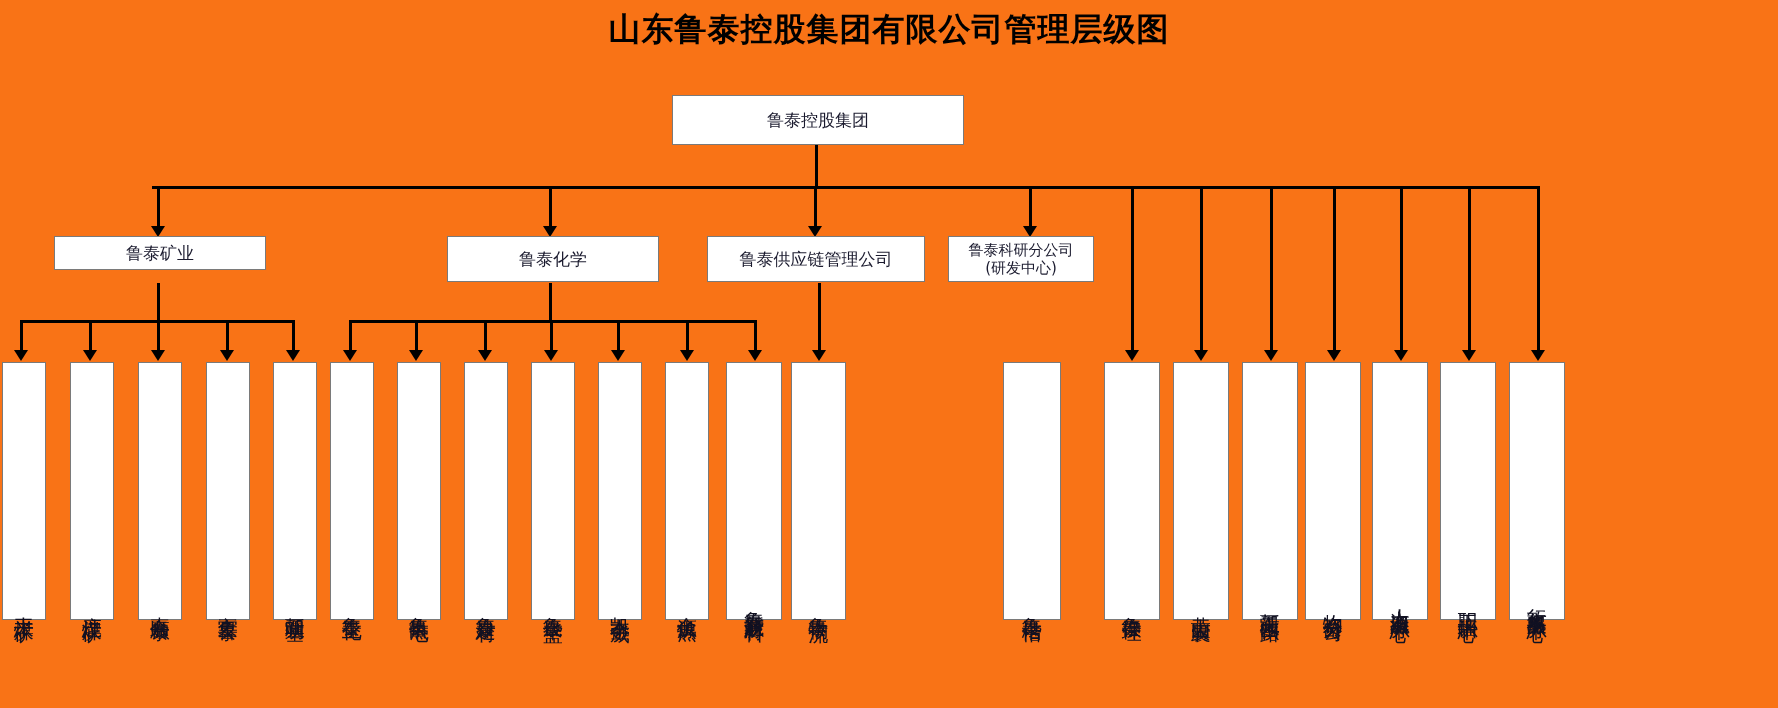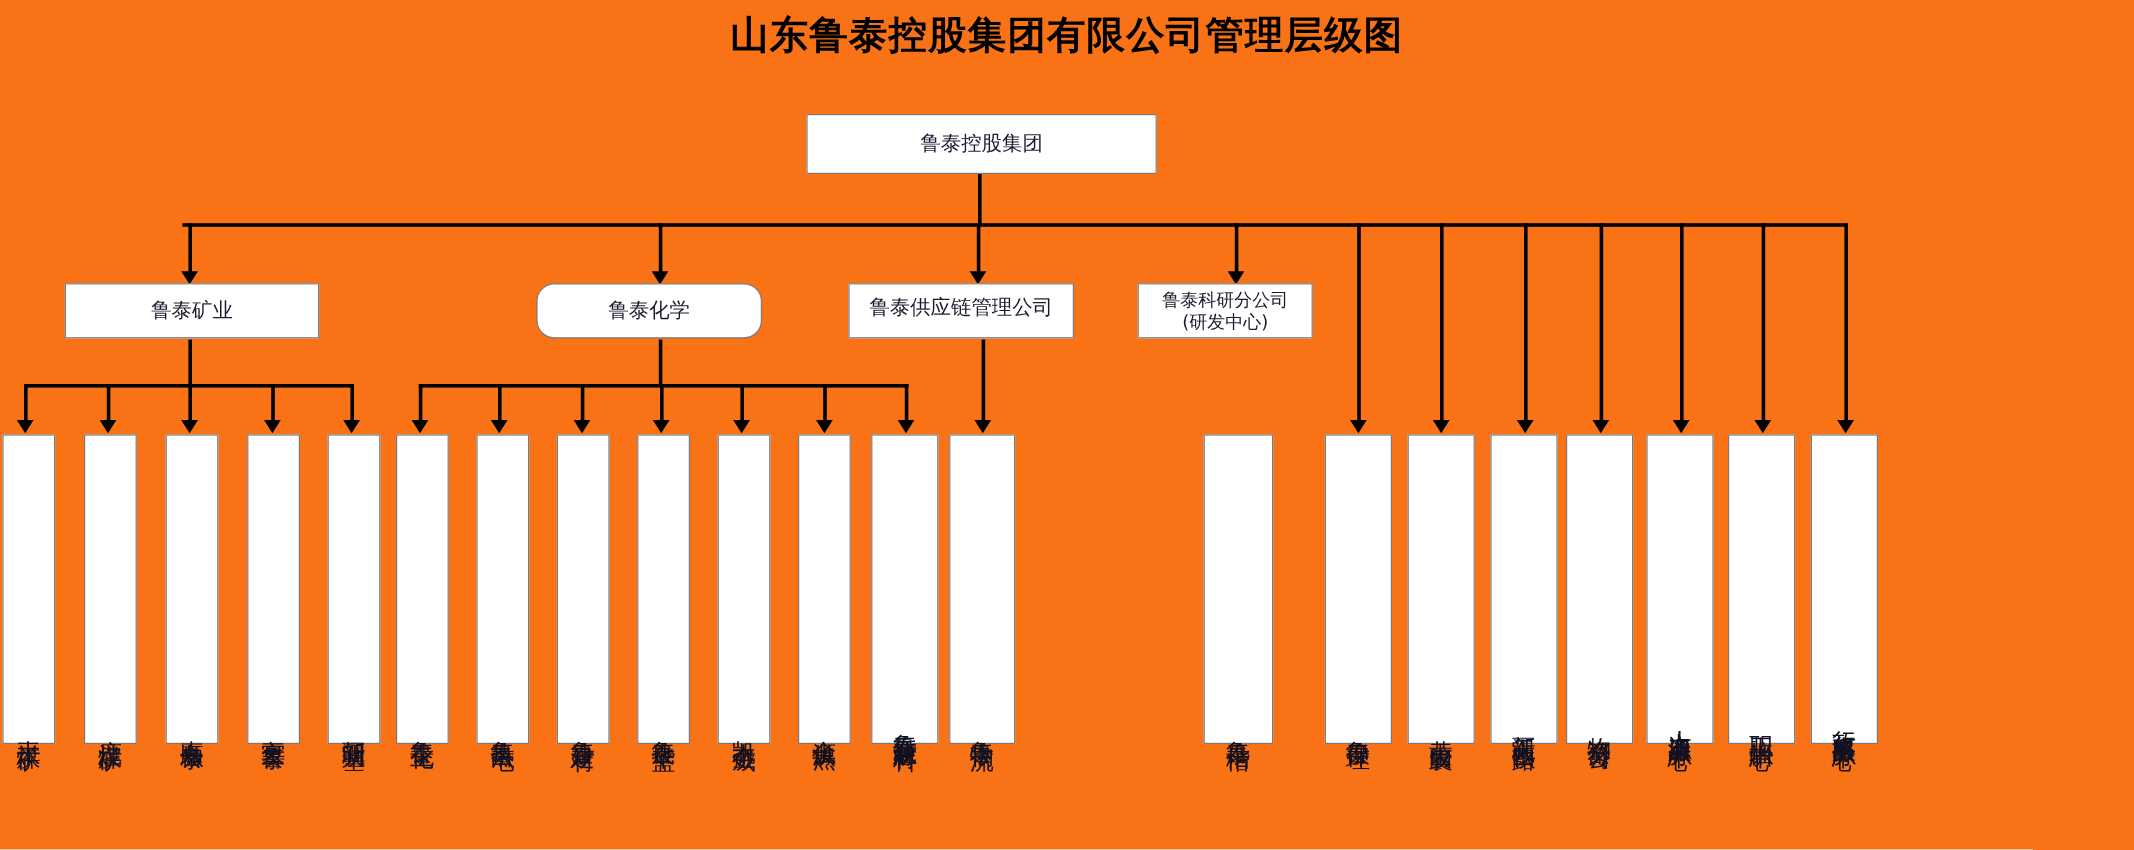--- a/index.html
+++ b/index.html
@@ -158,29 +158,29 @@
   <div class="vline" style="left:754px; top:320px; height:32px;"></div>
   <div class="arrow" style="left:748px; top:350px;"></div>
 
   <div class="vline" style="left:818px; top:283px; height:69px;"></div>
   <div class="arrow" style="left:812px; top:350px;"></div>
 
   <div class="node" style="left:672px; top:95px; width:292px; height:50px;">
     <span>鲁泰控股集团</span>
   </div>
 
-  <div class="node" style="left:54px; top:236px; width:212px; height:46px;">
+  <div class="node" style="left:54px; top:236px; width:212px; height:34px;">
     <span>鲁泰矿业</span>
   </div>
 
-  <div class="node" style="left:447px; top:236px; width:188px; height:46px;border-radius:15px;">
+  <div class="node" style="left:447px; top:236px; width:212px; height:46px;">
     <span>鲁泰化学</span>
   </div>
 
-  <div class="node" style="left:707px; top:236px; width:188px; height:46px;font-family:Liberation Mono, monospace;">
+  <div class="node" style="left:707px; top:236px; width:218px; height:46px;">
     <span>鲁泰供应链管理公司</span>
   </div>
 
   <div class="node two-line" style="left:948px; top:236px; width:146px; height:46px;">
     <span>鲁泰科研分公司
 (研发中心)</span>
   </div>
 
   <div class="node vert" style="left:2px; top:362px; width:44px; height:258px;">
     <span class="vtext">太平煤矿</span>

